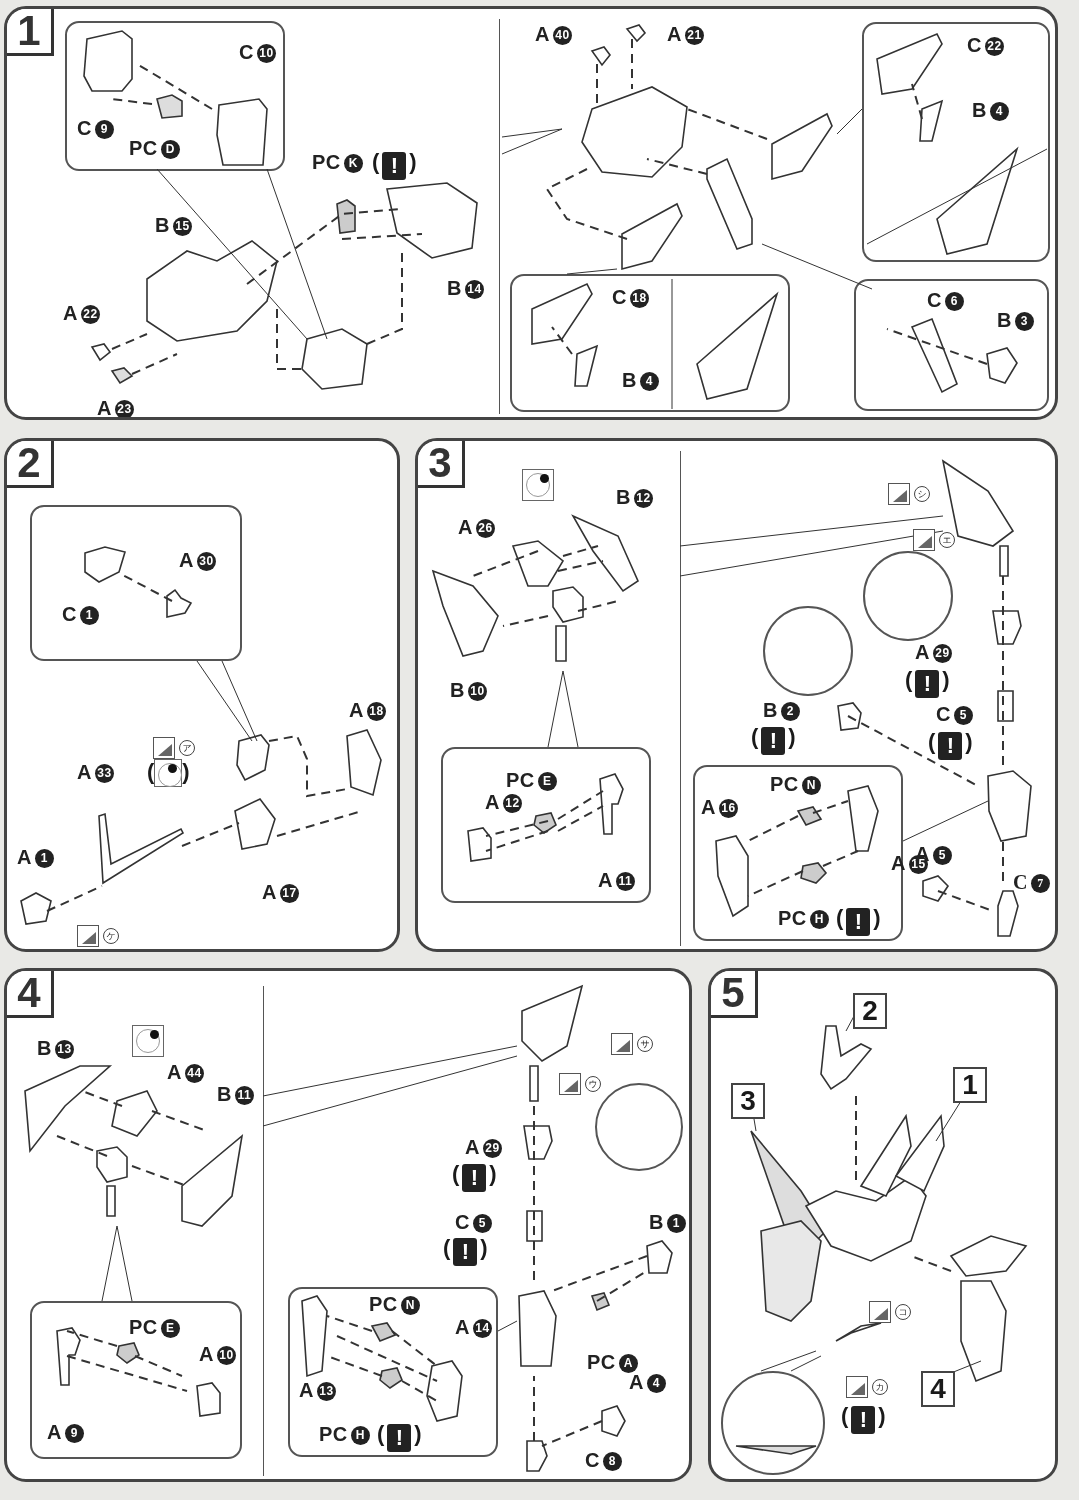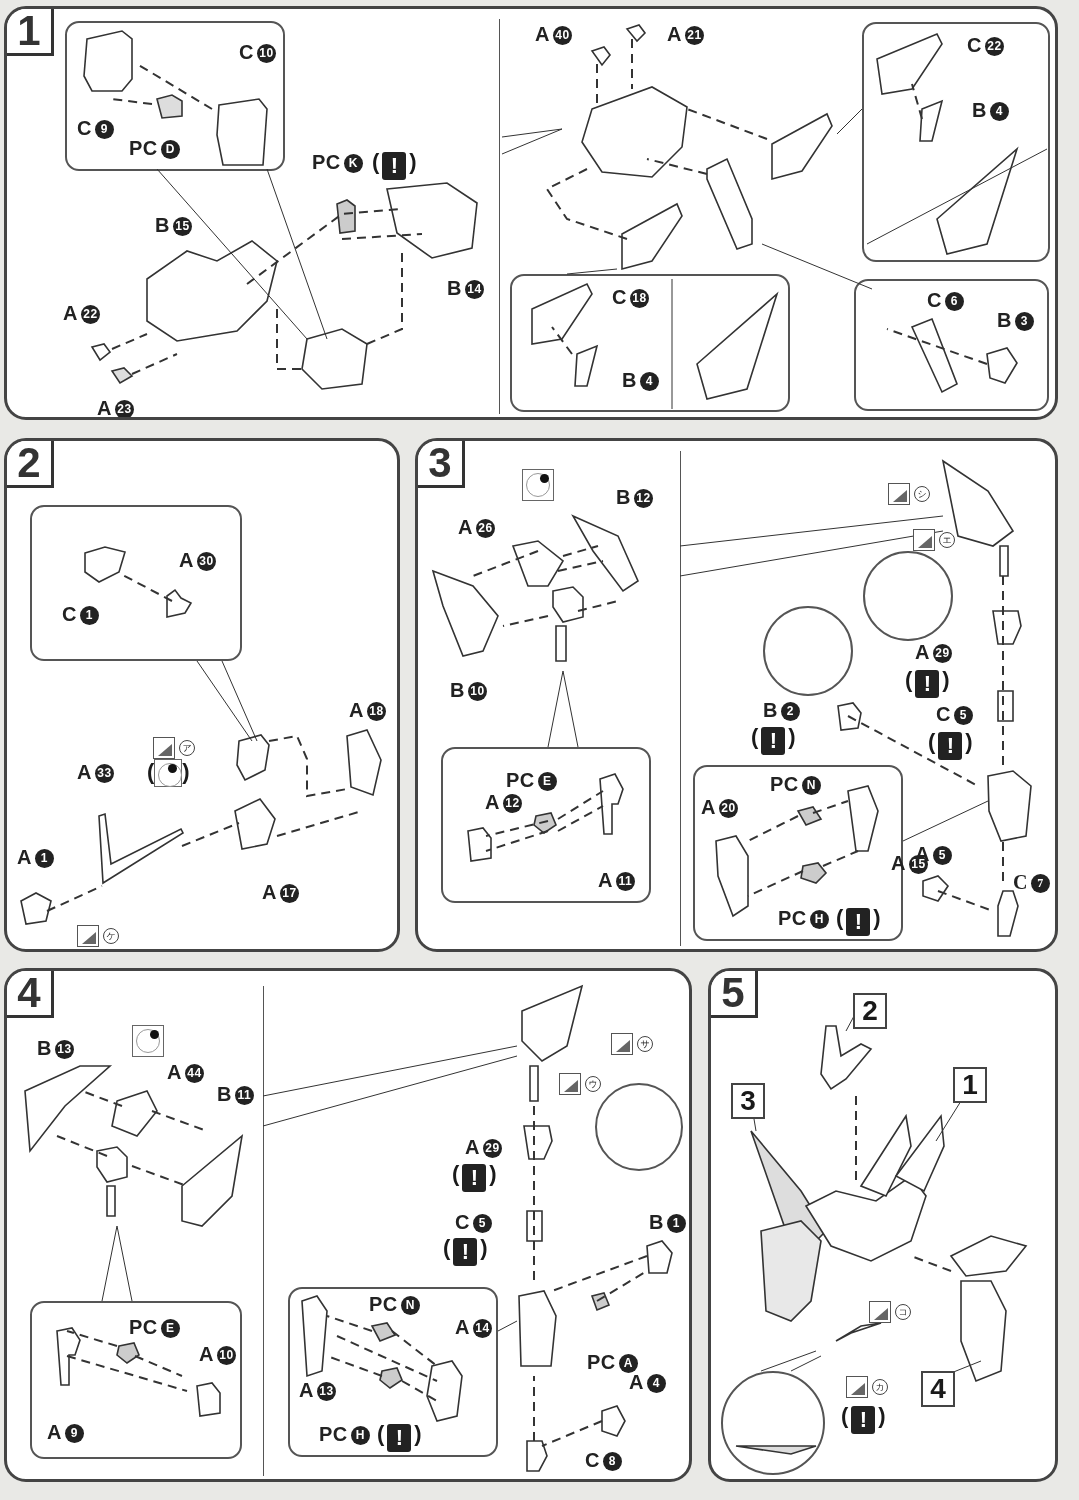--- a/index.html
+++ b/index.html
@@ -209,21 +209,21 @@
   <div class="lbl" style="left:32px;top:238px;"><span>B</span><span class="n">10</span></div>
   <div class="lbl" style="left:30px;top:350px;margin-left:37px;"><span>A</span><span class="n">12</span></div>
   <div class="lbl" style="left:88px;top:328px;"><span>PC</span><span class="n">E</span></div>
   <div class="lbl" style="left:180px;top:428px;"><span>A</span><span class="n">11</span></div>
   <div class="lbl" style="left:497px;top:200px;"><span>A</span><span class="n">29</span></div>
   <div class="warn" style="left:487px;top:226px;">(<span class="b">!</span>)</div>
   <div class="lbl" style="left:345px;top:258px;"><span>B</span><span class="n">2</span></div>
   <div class="warn" style="left:333px;top:283px;">(<span class="b">!</span>)</div>
   <div class="lbl" style="left:518px;top:262px;"><span>C</span><span class="n">5</span></div>
   <div class="warn" style="left:510px;top:288px;">(<span class="b">!</span>)</div>
-  <div class="lbl" style="left:283px;top:355px;"><span>A</span><span class="n">20</span></div>
+  <div class="lbl" style="left:283px;top:355px;"><span>A</span><span class="n">16</span></div>
   <div class="lbl" style="left:352px;top:332px;"><span>PC</span><span class="n">N</span></div>
   <div class="lbl" style="left:440px;top:411px;margin-left:33px;"><span>A</span><span class="n">15</span></div>
   <div class="lbl" style="left:360px;top:466px;"><span>PC</span><span class="n">H</span></div>
   <div class="warn" style="left:418px;top:464px;">(<span class="b">!</span>)</div>
   <div class="lbl" style="left:497px;top:402px;"><span>A</span><span class="n">5</span></div>
   <div class="lbl" style="left:595px;top:430px;font-family:Liberation Serif, serif;"><span>C</span><span class="n">7</span></div>
   <div class="sticker" style="left:470px;top:42px;"></div>
   <div class="kana" style="left:496px;top:45px;">シ</div>
   <div class="sticker" style="left:495px;top:88px;"></div>
   <div class="kana" style="left:521px;top:91px;">エ</div>

